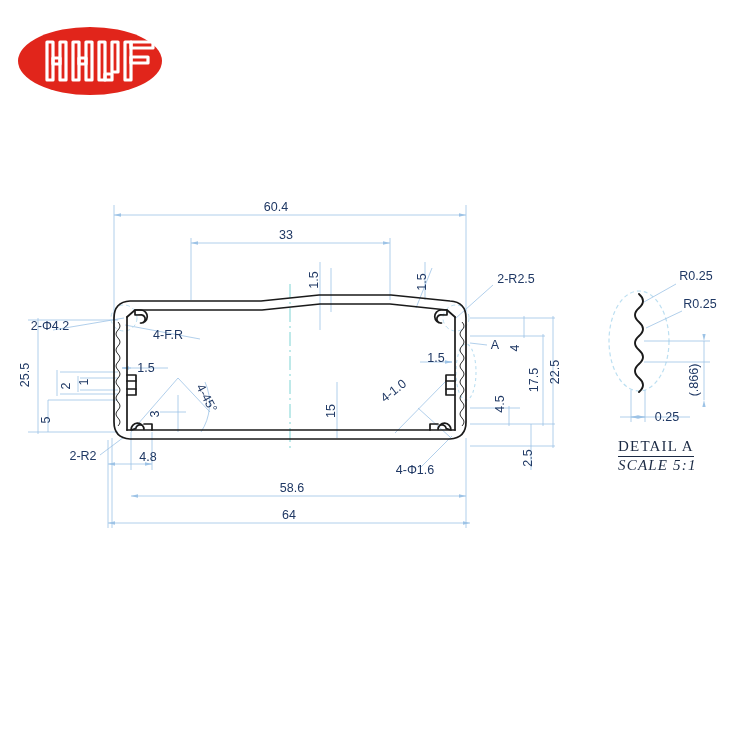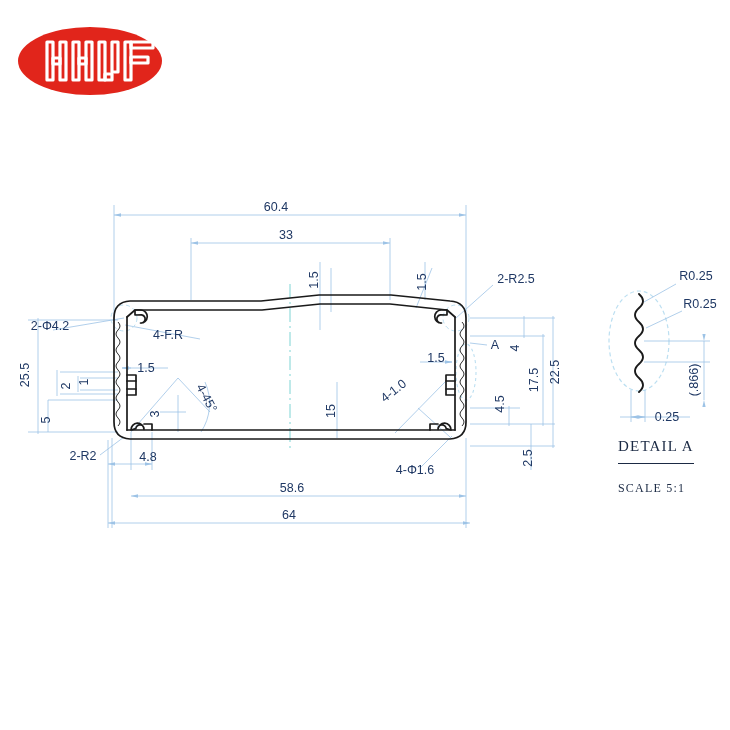--- a/index.html
+++ b/index.html
@@ -15,24 +15,24 @@
   .logo-wrap{position:absolute;left:16px;top:22px;width:148px;height:78px;}
   .detail-caption{
     position:absolute;left:618px;top:437px;width:110px;
     font-family:"Liberation Serif", serif;
     color:#1b2a44;
     line-height:1.15;
   }
   .detail-caption .cap1{
     font-size:15px;letter-spacing:1.2px;
     border-bottom:1.4px solid #1b2a44;
-    display:inline-block;padding-bottom:8px;
+    display:inline-block;padding-bottom:1px;
   }
   .detail-caption .cap2{
-    font-size:12px;letter-spacing:1.2px;display:block;margin-top:18px;
+    font-size:15px;letter-spacing:1.2px;display:block;margin-top:0;font-style:italic;
   }
   svg text{font-family:"Liberation Sans", sans-serif;}
 </style>
 </head>
 <body>
 
 <div class="logo-wrap">
   <svg viewBox="0 0 148 78" width="148" height="78">
     <ellipse cx="74" cy="39" rx="72" ry="34" fill="#e1251b"></ellipse>
     <g fill="none" stroke="#ffffff" stroke-width="3.2" stroke-linecap="round" stroke-linejoin="round">

